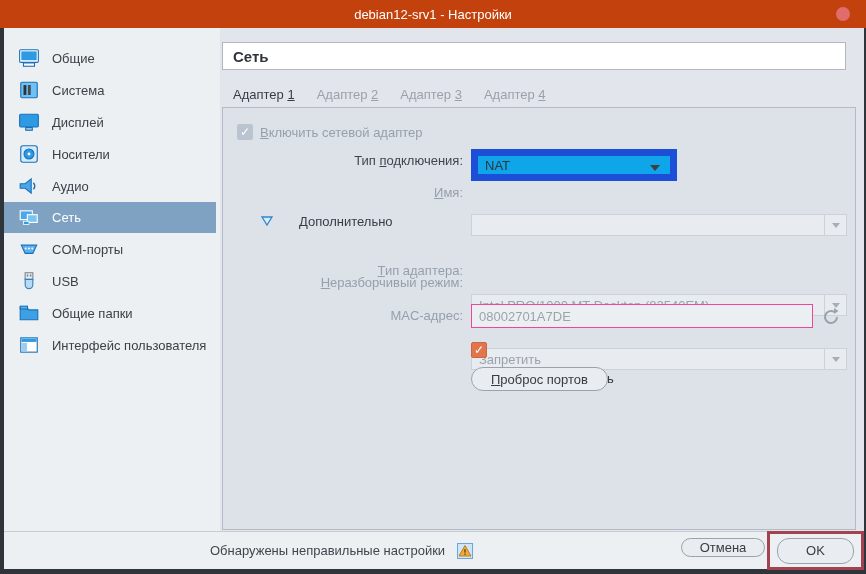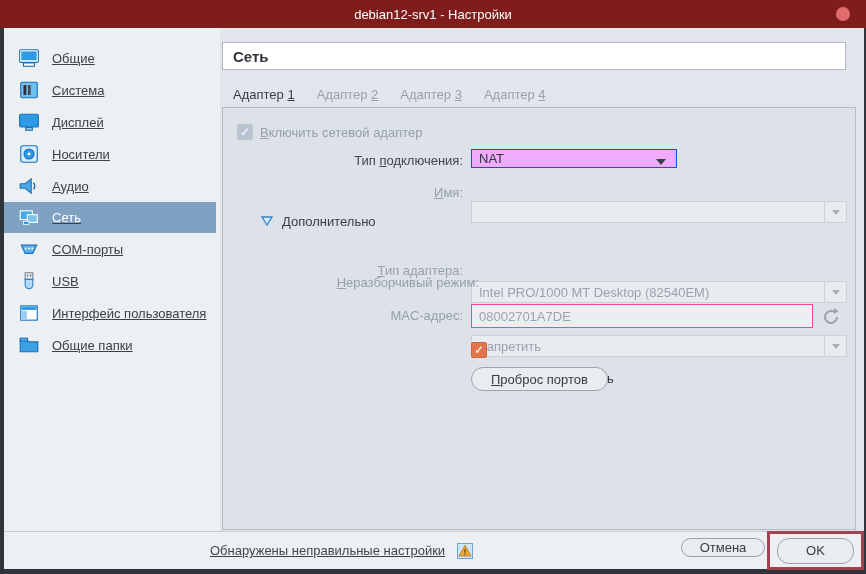--- a/index.html
+++ b/index.html
@@ -4,33 +4,33 @@
 <style>
   html,body{margin:0;padding:0;background:#ffffff;}
   *{box-sizing:border-box;}
   .window{
     width:866px;height:574px;position:relative;
     font-family:"Liberation Sans",sans-serif;font-size:13px;color:#3a4149;
     background:#e3e7ed;overflow:hidden;
   }
   
   .titlebar{
-    height:28px;background:#7f1d1d;color:#ffffff;
+    height:28px;background:#c2410c;color:#ffffff;
     display:flex;align-items:center;justify-content:center;
     font-size:13px;position:relative;
   }
   .close-btn{
     position:absolute;right:16px;top:7px;width:14px;height:14px;
     border-radius:50%;background:#e06c6c;cursor:pointer;
   }
   
   .win-body{
     position:absolute;top:28px;left:0;right:0;bottom:0;
     border-left:4px solid #2e343a;border-right:2px solid #2e343a;border-bottom:5px solid #2e343a;
-    display:flex;flex-direction:column;background:#e3e7ed;text-decoration:underline;
+    display:flex;flex-direction:column;background:#e3e7ed;
   }
   .main-row{flex:1;display:flex;min-height:0;}
   
   .sidebar{width:216px;background:#edf0f3;padding-top:14px;flex:none;}
   .side-item{
     height:32px;display:flex;align-items:center;gap:12px;
     padding-left:14px;color:#3a4149;cursor:pointer;
   }
   .side-item .icon{width:22px;height:22px;flex:none;display:flex;align-items:center;justify-content:center;}
   .side-item.selected{background:#7fa2c2;color:#ffffff;margin-right:4px;height:31px;}
@@ -57,21 +57,21 @@
   .abs{position:absolute;}
   .flabel{width:240px;text-align:right;line-height:24px;}
   .flabel.dim, .dim{color:#96a0ab;}
   .checkbox{
     width:16px;height:16px;border-radius:2px;display:flex;align-items:center;justify-content:center;
     color:#ffffff;font-size:12px;line-height:16px;
   }
   .checkbox.disabled{background:#b9c4d0;}
   .checkbox.orange{background:#e2754e;border:1px solid #c9673f;}
   .combo{
-    background:#f0abfc;border:1px solid #1d4ed8;height:19px;
+    background:#0ea5e9;border:7px solid #1d4ed8;height:32px;
     display:flex;align-items:center;padding-left:7px;color:#2f353b;position:relative;cursor:pointer;
   }
   .combo .arrow{
     position:absolute;right:10px;top:9px;width:0;height:0;
     border-left:5px solid transparent;border-right:5px solid transparent;border-top:6px solid #3a4045;
   }
   .combo.disabled{background:#e8ebef;border:1px solid #ccd1d7;color:#9aa3ad;height:22px;}
   .combo.disabled .arrow-cell{
     position:absolute;right:0;top:0;bottom:0;width:22px;border-left:1px solid #ccd1d7;
     display:flex;align-items:center;justify-content:center;background:#e8ebef;
@@ -204,36 +204,36 @@
                 <rect x="10.8" y="4" width="1.4" height="2" fill="#7a848d"></rect>
                 <path d="M6.5 8.5 h7 v5 a3.5 3.5 0 0 1 -7 0 Z" fill="#b7d9f2" stroke="#2d80c4"></path>
               </svg>
           </span>
           <span>USB</span>
         </div>
 
         <div class="side-item">
           <span class="icon">
             <svg width="22" height="22" viewBox="0 0 20 20">
+                <path d="M2 5 h6 l2 2.2 h8 v9 h-16 Z" fill="#3d9fe4" stroke="#1a70b8"></path>
+                <rect x="2" y="3.8" width="6.6" height="2.6" fill="#5ab0ea" stroke="#1a70b8"></rect>
+              </svg>
+          </span>
+          <span>Общие папки</span>
+        </div>
+
+        <div class="side-item">
+          <span class="icon">
+            <svg width="22" height="22" viewBox="0 0 20 20">
                 <rect x="2.5" y="3.5" width="15" height="13" fill="#ffffff" stroke="#1a70b8"></rect>
                 <rect x="3.2" y="4.2" width="13.6" height="3" fill="#2d9ae3"></rect>
                 <rect x="3.2" y="8" width="5" height="7.8" fill="#9ecdef"></rect>
               </svg>
           </span>
           <span>Интерфейс пользователя</span>
-        </div>
-
-        <div class="side-item">
-          <span class="icon">
-            <svg width="22" height="22" viewBox="0 0 20 20">
-                <path d="M2 5 h6 l2 2.2 h8 v9 h-16 Z" fill="#3d9fe4" stroke="#1a70b8"></path>
-                <rect x="2" y="3.8" width="6.6" height="2.6" fill="#5ab0ea" stroke="#1a70b8"></rect>
-              </svg>
-          </span>
-          <span>Общие папки</span>
         </div>
 
       </div>
 
       <div class="content">
 
         <div class="header-box">
           <span>Сеть</span>
         </div>
 
@@ -260,36 +260,36 @@
           </div>
 
           <div class="abs flabel dim" style="left:0;top:73px;">
             <span class="u">И</span><span>мя:</span>
           </div>
           <div class="abs combo disabled" style="left:248px;top:74px;width:376px;">
             <span></span>
             <span class="arrow-cell"></span>
           </div>
 
-          <div class="abs" style="left:36px;top:105px;display:flex;align-items:center;gap:7px;">
+          <div class="abs" style="left:36px;top:105px;display:flex;align-items:center;gap:24px;">
             <svg width="16" height="16" viewBox="0 0 16 16">
                 <polygon points="3,4 13,4 8,12" fill="#d9ecfa" stroke="#2f86d0" stroke-width="1.3"></polygon>
               </svg>
             <span style="color:#373d44;">Дополнительно</span>
           </div>
 
           <div class="abs flabel dim" style="left:0;top:131px;margin-top:20px;">
             <span class="u">Т</span><span>ип адаптера:</span>
           </div>
           <div class="abs combo disabled" style="left:248px;top:132px;width:376px;">
             <span>Intel PRO/1000 MT Desktop (82540EM)</span>
             <span class="arrow-cell"></span>
           </div>
 
-          <div class="abs flabel dim" style="left:16px;top:163px;">
+          <div class="abs flabel dim" style="left:0;top:163px;">
             <span class="u">Н</span><span>еразборчивый режим:</span>
           </div>
           <div class="abs combo disabled" style="left:248px;top:164px;width:376px;">
             <span>Запретить</span>
             <span class="arrow-cell"></span>
           </div>
 
           <div class="abs flabel dim" style="left:0;top:196px;">
             <span>MAC-адрес:</span>
           </div>

